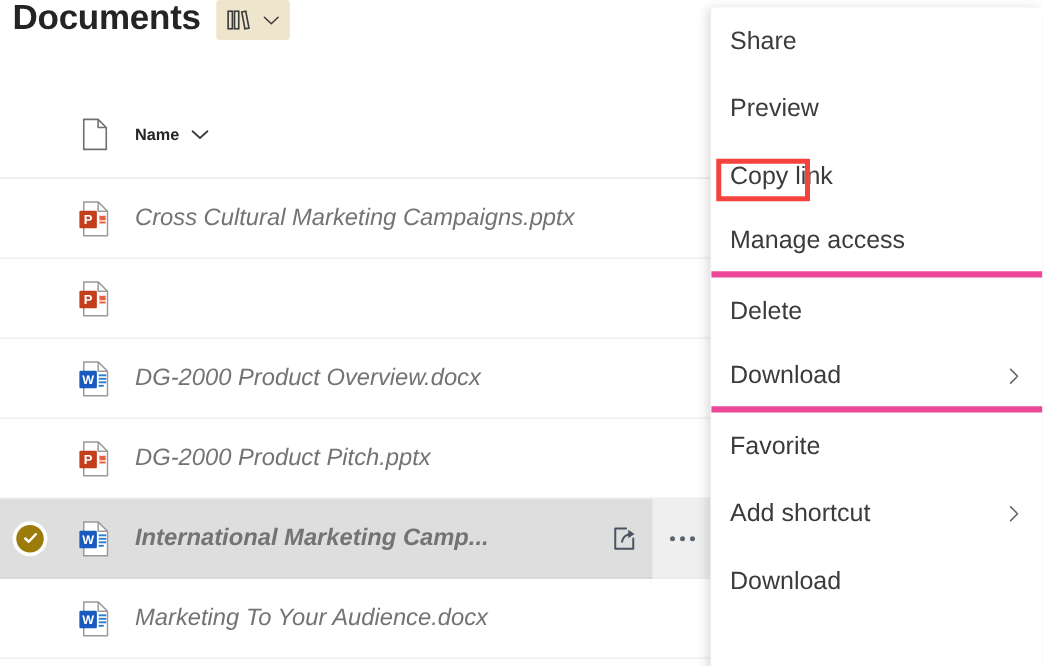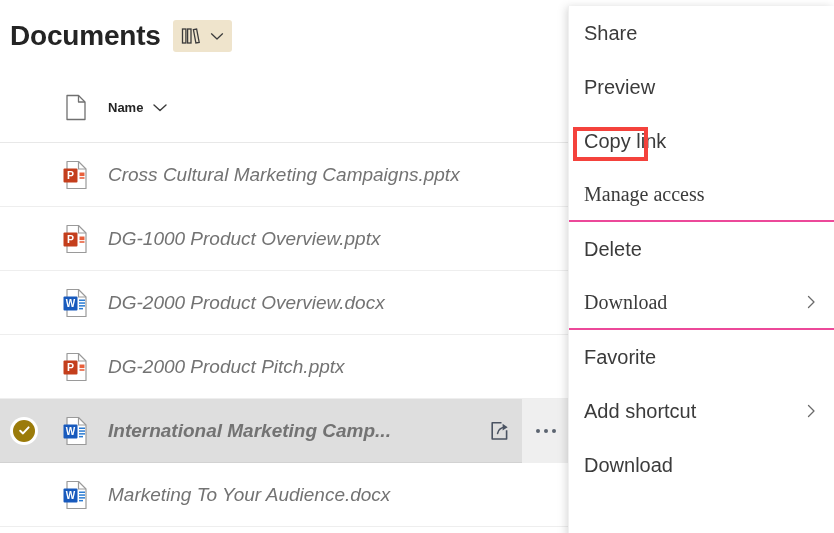--- a/index.html
+++ b/index.html
@@ -16,21 +16,21 @@
     -webkit-font-smoothing: antialiased;
   }
 
   
   #page-header {
     position: absolute;
     left: 0; top: 0;
     width: 570px;
     height: 72px;
     display: flex;
-    align-items: center;
+    align-items: flex-start;
   }
   #page-title {
     font-size: 28px;
     font-weight: 700;
     color: #242424;
     letter-spacing: -0.2px;
     margin-left: 10px;
     line-height: 1;
   }
   #library-chip {
@@ -178,22 +178,21 @@
     font-size: 20px;
     color: #3b3b3b;
     white-space: nowrap;
   }
   .menu-item .msub {
     margin-left: auto;
     display: flex;
     align-items: center;
   }
   .menu-item.has-divider {
-    border-bottom: 2px solid #ec4899;
-    font-family: Liberation Serif, serif;
+    border-bottom: 5px solid #ec4899;
   }
   .menu-item.highlighted .mlabel {
     position: relative;
     z-index: 2;
   }
   #share-highlight {
     position: absolute;
     left: 573px;
     top: 127px;
     width: 75px;
@@ -264,21 +263,20 @@
         <div class="cell-icon">
           <svg width="26" height="30" viewBox="0 0 26 30">
             <path d="M4 1.5 H15.5 L23 9 V28.5 H4 Z" fill="#ffffff" stroke="#9a9a9a" stroke-width="1.2" stroke-linejoin="round"></path>
             <path d="M15.5 1.5 V9 H23" fill="none" stroke="#9a9a9a" stroke-width="1.2" stroke-linejoin="round"></path>
             <rect x="0.5" y="8.5" width="14" height="14" rx="1" fill="#c43e1c"></rect>
             <text x="7.5" y="19.3" font-family="Liberation Sans, sans-serif" font-size="10.5" font-weight="bold" fill="#ffffff" text-anchor="middle">P</text>
             <path d="M16.5 12.5 h5 v3.6 h-5 z" fill="#e8603c"></path>
             <path d="M16.5 17.2 h5 v1.6 h-5 z" fill="#e8603c"></path>
           </svg>
         </div>
-        <div class="fname">DG-1000 Product Overview.pptx</div>
       </div>
       <div class="row">
         <div class="cell-check"></div>
         <div class="cell-icon">
           <svg width="26" height="30" viewBox="0 0 26 30">
             <path d="M4 1.5 H15.5 L23 9 V28.5 H4 Z" fill="#ffffff" stroke="#9a9a9a" stroke-width="1.2" stroke-linejoin="round"></path>
             <path d="M15.5 1.5 V9 H23" fill="none" stroke="#9a9a9a" stroke-width="1.2" stroke-linejoin="round"></path>
             <rect x="0.5" y="8.5" width="14" height="14" rx="1" fill="#185abd"></rect>
             <text x="7.5" y="19.3" font-family="Liberation Sans, sans-serif" font-size="10" font-weight="bold" fill="#ffffff" text-anchor="middle">W</text>
             <g fill="#2b7cd3">

